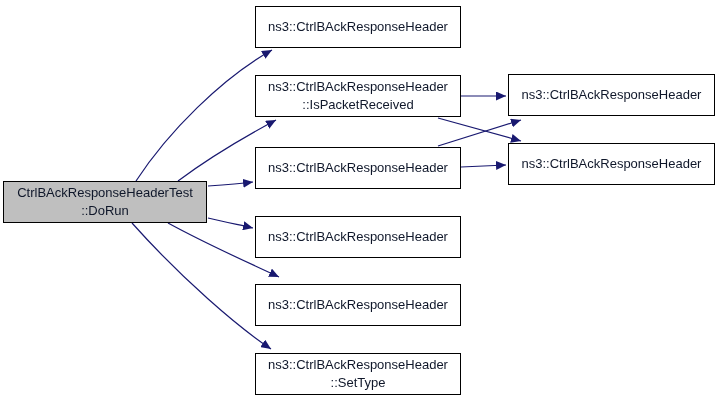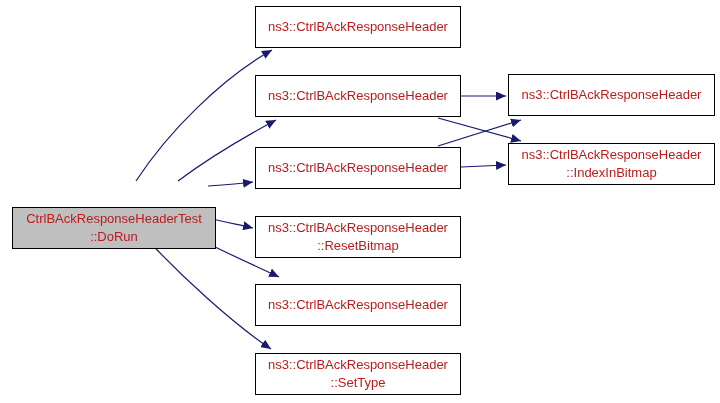--- a/index.html
+++ b/index.html
@@ -5,26 +5,26 @@
   html,body { margin:0; padding:0; background:#fff; }
   #graph {
     position:relative; width:720px; height:403px; background:#ffffff;
     font-family:"Liberation Sans", sans-serif; overflow:hidden;
   }
   #edges { position:absolute; left:0; top:0; width:720px; height:403px; }
   .node {
     position:absolute; box-sizing:border-box;
     background:#ffffff; border:1px solid #000000;
     display:flex; flex-direction:column; justify-content:center; 
-    text-align:center; color:#b91c1c; font-size:13px; line-height:18px;
+    text-align:center; color:#0f172a; font-size:13px; line-height:18px;
     white-space:nowrap; cursor:pointer;
   }
   .node.highlight { background:#bfbfbf; cursor:default; }
   
-  #n-dorun        { left:12px;   top:181px; width:204px; height:42px;margin-top:26px; }
+  #n-dorun        { left:3px;   top:181px; width:204px; height:42px; }
   #n-getbitmap    { left:255px; top:6px;   width:206px; height:42px; }
   #n-ispacket     { left:255px; top:75px;  width:206px; height:42px; }
   #n-setreceived  { left:255px; top:147px; width:206px; height:42px; }
   #n-resetbitmap  { left:255px; top:216px; width:206px; height:42px; }
   #n-setstarting  { left:255px; top:284px; width:206px; height:42px; }
   #n-settype      { left:255px; top:353px; width:206px; height:42px; }
   #n-isinbitmap   { left:508px; top:74px;  width:207px; height:42px; }
   #n-indexbitmap  { left:508px; top:143px; width:207px; height:42px; }
   .edge { fill:none; stroke:#191970; stroke-width:1.2px; }
 </style>
@@ -55,42 +55,41 @@
     <span>CtrlBAckResponseHeaderTest</span>
     <span>::DoRun</span>
   </div>
 
   <div id="n-getbitmap" class="node">
     <span>ns3::CtrlBAckResponseHeader</span>
   </div>
 
   <div id="n-ispacket" class="node">
     <span>ns3::CtrlBAckResponseHeader</span>
+    <span>::IsPacketReceived</span>
   </div>
 
   <div id="n-setreceived" class="node">
     <span>ns3::CtrlBAckResponseHeader</span>
   </div>
 
   <div id="n-resetbitmap" class="node">
     <span>ns3::CtrlBAckResponseHeader</span>
-    <span>::ResetBitmap</span>
   </div>
 
   <div id="n-setstarting" class="node">
     <span>ns3::CtrlBAckResponseHeader</span>
   </div>
 
   <div id="n-settype" class="node">
     <span>ns3::CtrlBAckResponseHeader</span>
     <span>::SetType</span>
   </div>
 
   <div id="n-isinbitmap" class="node">
     <span>ns3::CtrlBAckResponseHeader</span>
   </div>
 
   <div id="n-indexbitmap" class="node">
     <span>ns3::CtrlBAckResponseHeader</span>
-    <span>::IndexInBitmap</span>
   </div>
 
 </div>
 
 </body></html>

